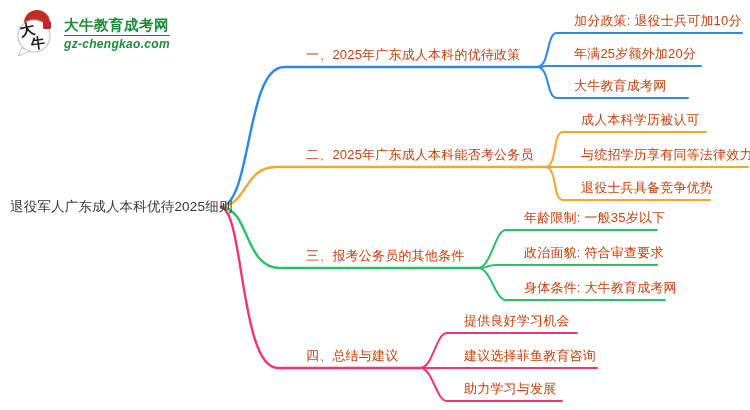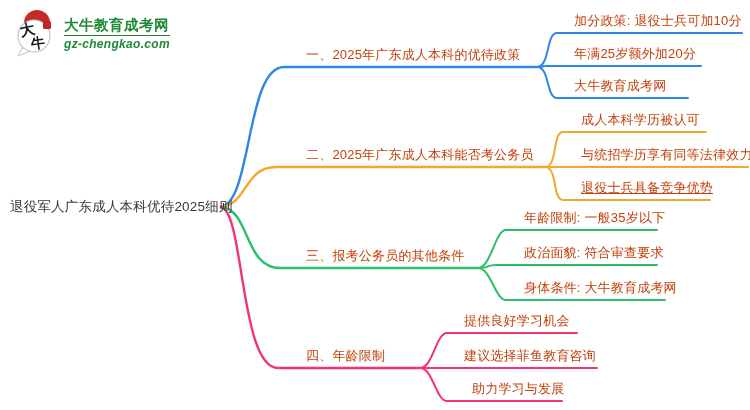--- a/index.html
+++ b/index.html
@@ -64,24 +64,24 @@
 
   <div id="nodes">
       <div class="node root" style="left: 10px; top: 198px;">退役军人广东成人本科优待2025细则</div>
       <div class="node" style="left: 306px; top: 46px;">一、2025年广东成人本科的优待政策</div>
       <div class="node" style="left: 574px; top: 12px;">加分政策: 退役士兵可加10分</div>
       <div class="node" style="left: 574px; top: 45px;">年满25岁额外加20分</div>
       <div class="node" style="left: 574px; top: 77px;">大牛教育成考网</div>
       <div class="node" style="left: 306px; top: 146px;">二、2025年广东成人本科能否考公务员</div>
       <div class="node" style="left: 581px; top: 111px;">成人本科学历被认可</div>
       <div class="node" style="left: 581px; top: 146px;">与统招学历享有同等法律效力</div>
-      <div class="node" style="left: 581px; top: 179px; text-decoration: underline;">退役士兵具备竞争优势</div>
+      <div class="node" style="left: 581px; top: 179px;">退役士兵具备竞争优势</div>
       <div class="node" style="left: 306px; top: 247px;">三、报考公务员的其他条件</div>
       <div class="node" style="left: 524px; top: 209px;">年龄限制: 一般35岁以下</div>
       <div class="node" style="left: 524px; top: 244px;">政治面貌: 符合审查要求</div>
       <div class="node" style="left: 524px; top: 279px;">身体条件: 大牛教育成考网</div>
-      <div class="node" style="left: 306px; top: 347px;">四、年龄限制</div>
+      <div class="node" style="left: 306px; top: 347px;">四、总结与建议</div>
       <div class="node" style="left: 464px; top: 312px;">提供良好学习机会</div>
       <div class="node" style="left: 464px; top: 347px;">建议选择菲鱼教育咨询</div>
-      <div class="node" style="left: 464px; top: 380px; margin-left: 8px;">助力学习与发展</div>
+      <div class="node" style="left: 464px; top: 380px;">助力学习与发展</div>
     </div>
 
 </div>
 
 </body></html>

